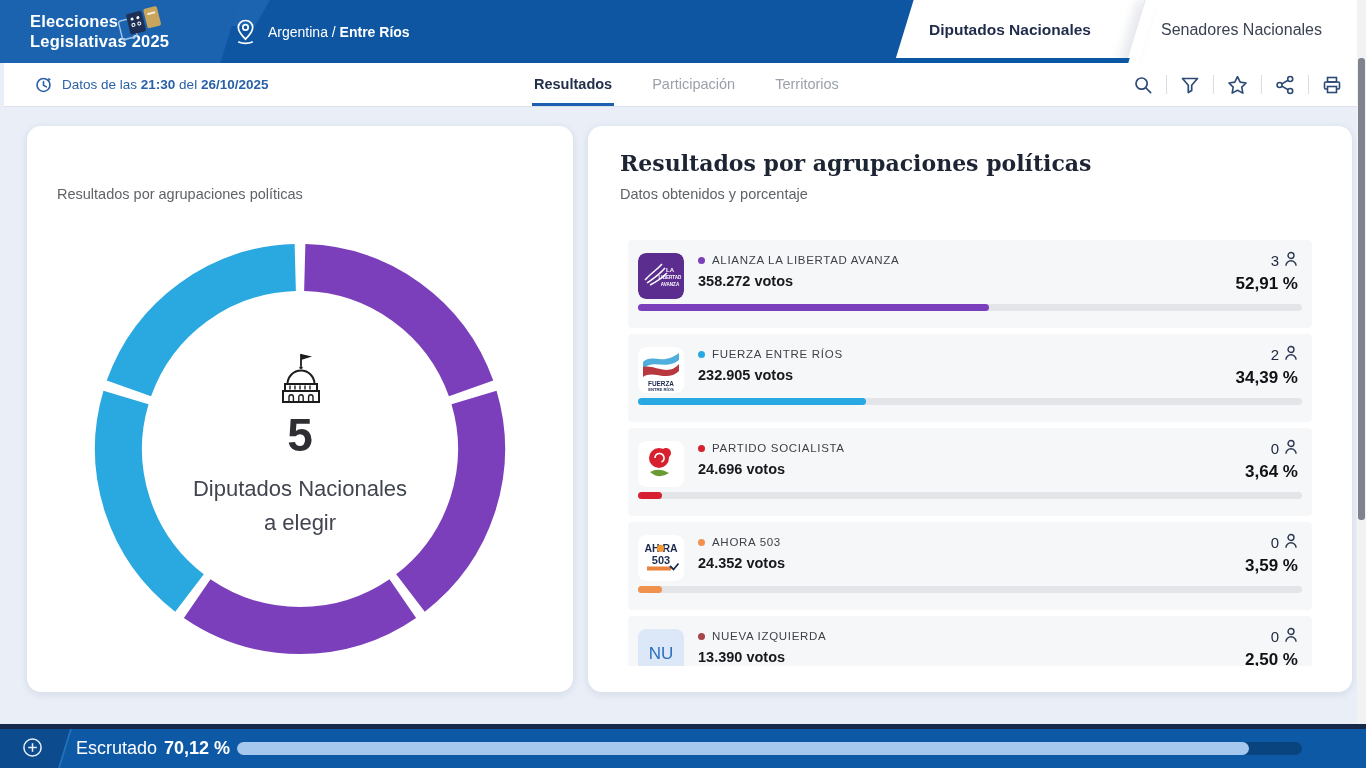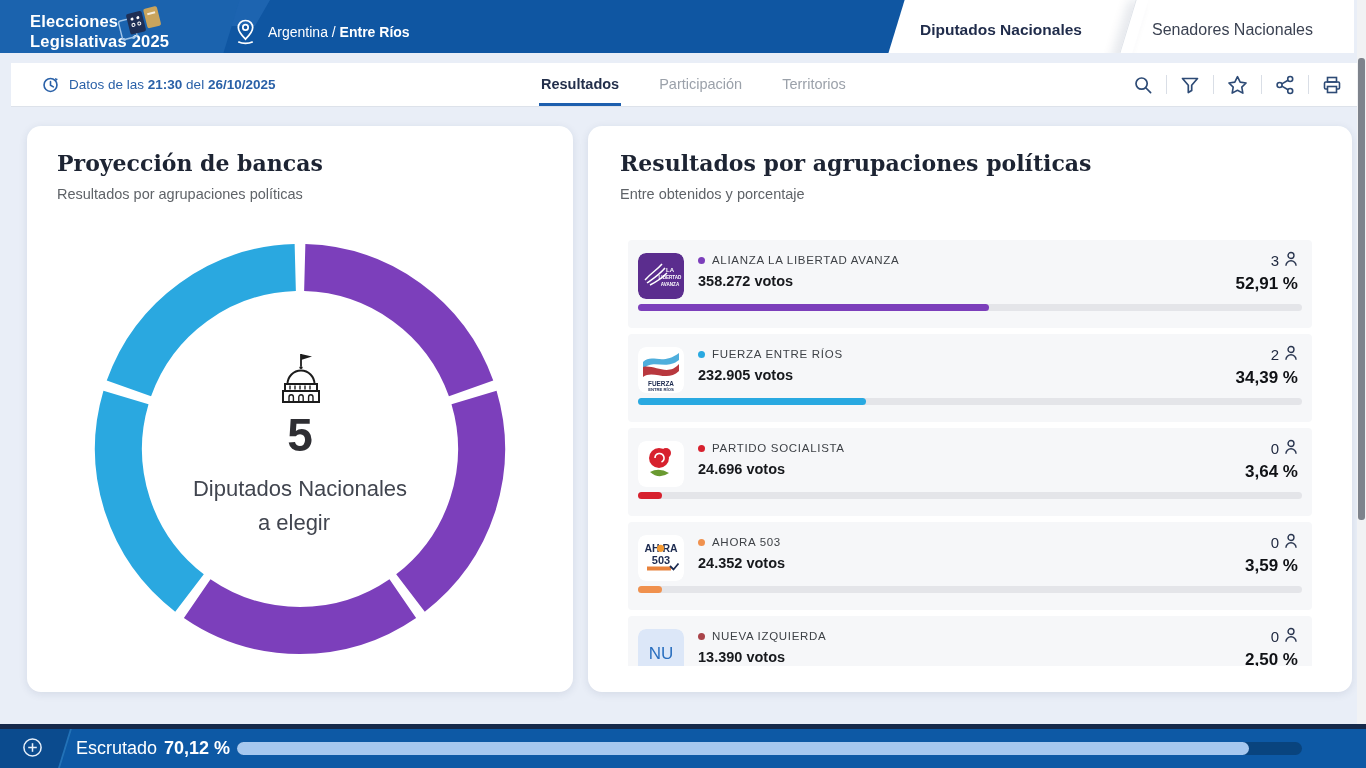--- a/index.html
+++ b/index.html
@@ -1,35 +1,35 @@
 <!DOCTYPE html>
 <html><head>
 <meta charset="utf-8">
 <style>
   html,body{margin:0;padding:0;}
   body{font-family:"Liberation Sans","DejaVu Sans",sans-serif;background:#cfd6e2;}
   #stage{position:relative;width:1366px;height:768px;overflow:hidden;background:#E9EEF7;}
 
   
-  .hdr{position:absolute;top:0;left:0;right:12px;height:53px;background:#0F56A2;overflow:hidden;}
+  .hdr{position:absolute;top:0;left:0;right:3px;height:63px;background:#0F56A2;overflow:hidden;}
   .hdr-light{position:absolute;top:0;left:-50px;width:280px;height:63px;background:#1B63AE;transform:skewX(-17deg);}
   .hdr-glow{position:absolute;top:-26px;left:-30px;width:300px;height:52px;background:#2E76C0;opacity:.45;transform:skewX(-30deg);}
   .logo{position:absolute;left:30px;top:11px;color:#fff;font-weight:bold;font-size:16.5px;line-height:20px;letter-spacing:.2px;}
   .logo-ballots{position:absolute;left:112px;top:3px;}
   .loc{position:absolute;left:234px;top:0;height:63px;display:flex;align-items:center;gap:11px;color:#fff;font-size:14px;}
   .loc b{font-weight:bold;}
   .hdr-tabs{position:absolute;right:0;top:0;width:480px;height:63px;}
   .tabs-white{position:absolute;top:0;left:21px;right:-60px;height:63px;background:#fff;transform:skewX(-17deg);}
   .tab-divider{position:absolute;top:0;left:252px;width:12px;height:63px;background:#fff;transform:skewX(-17deg);border-left:1px solid #dfe3e9;box-shadow:-6px 0 10px rgba(20,40,80,.12);}
   .tab-border{position:absolute;bottom:0;left:10px;width:236px;height:5px;background:#0C57A4;transform:skewX(-17deg);}
   .tab-dip-label{position:absolute;left:46px;top:21px;font-weight:bold;color:#1F2B4A;font-size:15.5px;}
   .tab-sen-label{position:absolute;left:278px;top:21px;color:#3B4252;font-size:16px;}
 
   
-  .sub{position:absolute;top:63px;left:11px;right:0;height:43px;background:#fff;border-bottom:1px solid #dde2ea;}
+  .sub{position:absolute;top:63px;left:4px;right:0;height:43px;background:#fff;border-bottom:1px solid #dde2ea;}
   .sub-date{position:absolute;left:30px;top:0;height:43px;display:flex;align-items:center;gap:9px;color:#2A61A8;font-size:13.5px;}
   .sub-date b{font-weight:bold;}
   .sub-tabs{position:absolute;left:528px;top:0;height:43px;display:flex;gap:36px;}
   .stab{height:40px;line-height:42px;font-size:14.5px;color:#9BA1AA;border-bottom:3px solid transparent;padding:0 2px;cursor:pointer;}
   .stab.active{color:#232F4B;font-weight:bold;border-bottom-color:#1D5FAE;}
   .sub-icons{position:absolute;right:24px;top:0;height:43px;display:flex;align-items:center;gap:13px;}
   .icon-sep{width:1px;height:19px;background:#D9DEE6;}
   .sub-icons svg{display:block;cursor:pointer;}
 
   
@@ -39,21 +39,21 @@
   .card-title{position:absolute;left:30px;top:24px;font-family:"DejaVu Serif","Liberation Serif",serif;font-weight:bold;font-size:22px;color:#1D2433;}
   .card-sub{position:absolute;left:30px;top:60px;font-size:14.5px;color:#5F6368;}
   #card-results .card-title,#card-results .card-sub{left:32px;}
 
   
   #donut{position:absolute;left:63px;top:113px;}
   .donut-center{position:absolute;text-align:center;color:#41454F;}
   .dc-icon{left:245px;top:224px;width:56px;}
   .dc-num{left:173px;top:282px;width:200px;font-size:46px;font-weight:bold;color:#2E2E33;}
   .dc-l1{left:123px;top:350px;width:300px;font-size:22px;}
-  .dc-l2{left:117px;top:384px;width:300px;font-size:22px;}
+  .dc-l2{left:123px;top:384px;width:300px;font-size:22px;}
 
   
   #party-rows{position:absolute;left:40px;top:114px;width:684px;height:426px;overflow:hidden;}
   .prow{position:relative;height:88px;margin-bottom:6px;background:#F6F7F9;border-radius:4px;cursor:pointer;}
   .plogo{position:absolute;left:10px;top:13px;width:46px;height:46px;border-radius:8px;overflow:hidden;}
   .pname{position:absolute;left:70px;top:14px;font-size:11.5px;letter-spacing:.7px;color:#3E4247;display:flex;align-items:center;gap:7px;}
   .pdot{width:7px;height:7px;border-radius:50%;display:inline-block;}
   .pvotes{position:absolute;left:70px;top:33px;font-size:14.5px;font-weight:bold;color:#17191D;}
   .pseats{position:absolute;right:14px;top:11px;font-size:15px;color:#222B42;display:flex;align-items:center;gap:5px;}
   .ppct{position:absolute;right:14px;top:34px;font-size:17px;font-weight:bold;color:#101216;}
@@ -167,21 +167,20 @@
       <div class="icon-sep"></div>
       <svg width="20" height="20" viewBox="0 0 20 20">
         <rect x="5.5" y="2.5" width="9" height="4.5" fill="none" stroke="#2D4A75" stroke-width="1.6"></rect>
         <rect x="2.5" y="7" width="15" height="7" rx="1.2" fill="none" stroke="#2D4A75" stroke-width="1.6"></rect>
         <rect x="5.5" y="11.5" width="9" height="6" fill="#fff" stroke="#2D4A75" stroke-width="1.6"></rect>
       </svg>
     </div>
   </div>
 
   <div class="card" id="card-seats">
-    <div class="card-title">Proyección de bancas</div>
     <div class="card-sub">Resultados por agrupaciones políticas</div>
 
     <svg id="donut" width="420" height="420" viewBox="0 0 420 420">
         <path d="M 214.75111611787898 28.562195516936356 A 181.5 181.5 0 0 1 381.0894306332304 149.41405504907058" fill="none" stroke="#7C3FBB" stroke-width="47"></path>
         <path d="M 384.02578187857705 158.45121493623805 A 181.5 181.5 0 0 1 320.4901993650828 353.9936312628592" fill="none" stroke="#7C3FBB" stroke-width="47"></path>
         <path d="M 312.8027320018572 359.57890323489585 A 181.5 181.5 0 0 1 107.19726799814288 359.57890323489585" fill="none" stroke="#7C3FBB" stroke-width="47"></path>
         <path d="M 99.5098006349172 353.9936312628592 A 181.5 181.5 0 0 1 35.97421812142295 158.4512149362381" fill="none" stroke="#2AA8E0" stroke-width="47"></path>
         <path d="M 38.91056936676961 149.41405504907067 A 181.5 181.5 0 0 1 205.24888388212096 28.562195516936356" fill="none" stroke="#2AA8E0" stroke-width="47"></path>
       </svg>
 
@@ -201,21 +200,21 @@
       <path d="M26.8 52 v-5 a2.2 2.2 0 0 1 4.4 0 v5" fill="none" stroke="#1c1c1c" stroke-width="1.4"></path>
       <path d="M36.6 52 v-5 a2.2 2.2 0 0 1 4.4 0 v5" fill="none" stroke="#1c1c1c" stroke-width="1.4"></path>
     </svg>
     <div class="donut-center dc-num">5</div>
     <div class="donut-center dc-l1">Diputados Nacionales</div>
     <div class="donut-center dc-l2">a elegir</div>
   </div>
 
   <div class="card" id="card-results">
     <div class="card-title">Resultados por agrupaciones políticas</div>
-    <div class="card-sub">Entre obtenidos y porcentaje</div>
+    <div class="card-sub">Datos obtenidos y porcentaje</div>
     <div id="party-rows">
         <div class="prow">
     <div class="plogo"><svg width="46" height="46" viewBox="0 0 46 46">
               <rect width="46" height="46" rx="8" fill="#5B2D8E"></rect>
     <path d="M7 27 C14 19 19 17 24 11 M9 30 C16 25 21 22 27 15 M12 32 C18 29 24 25 29 20" stroke="#fff" stroke-width="1.5" fill="none"></path>
     <text x="32" y="19" font-size="6" fill="#fff" text-anchor="middle" font-weight="bold" font-family="Liberation Sans,sans-serif">LA</text>
     <text x="32" y="26" font-size="4.6" fill="#fff" text-anchor="middle" font-weight="bold" font-family="Liberation Sans,sans-serif">LIBERTAD</text>
     <text x="32" y="33" font-size="4.6" fill="#fff" text-anchor="middle" font-weight="bold" font-family="Liberation Sans,sans-serif">AVANZA</text>
             </svg></div>
     <div class="pname">

